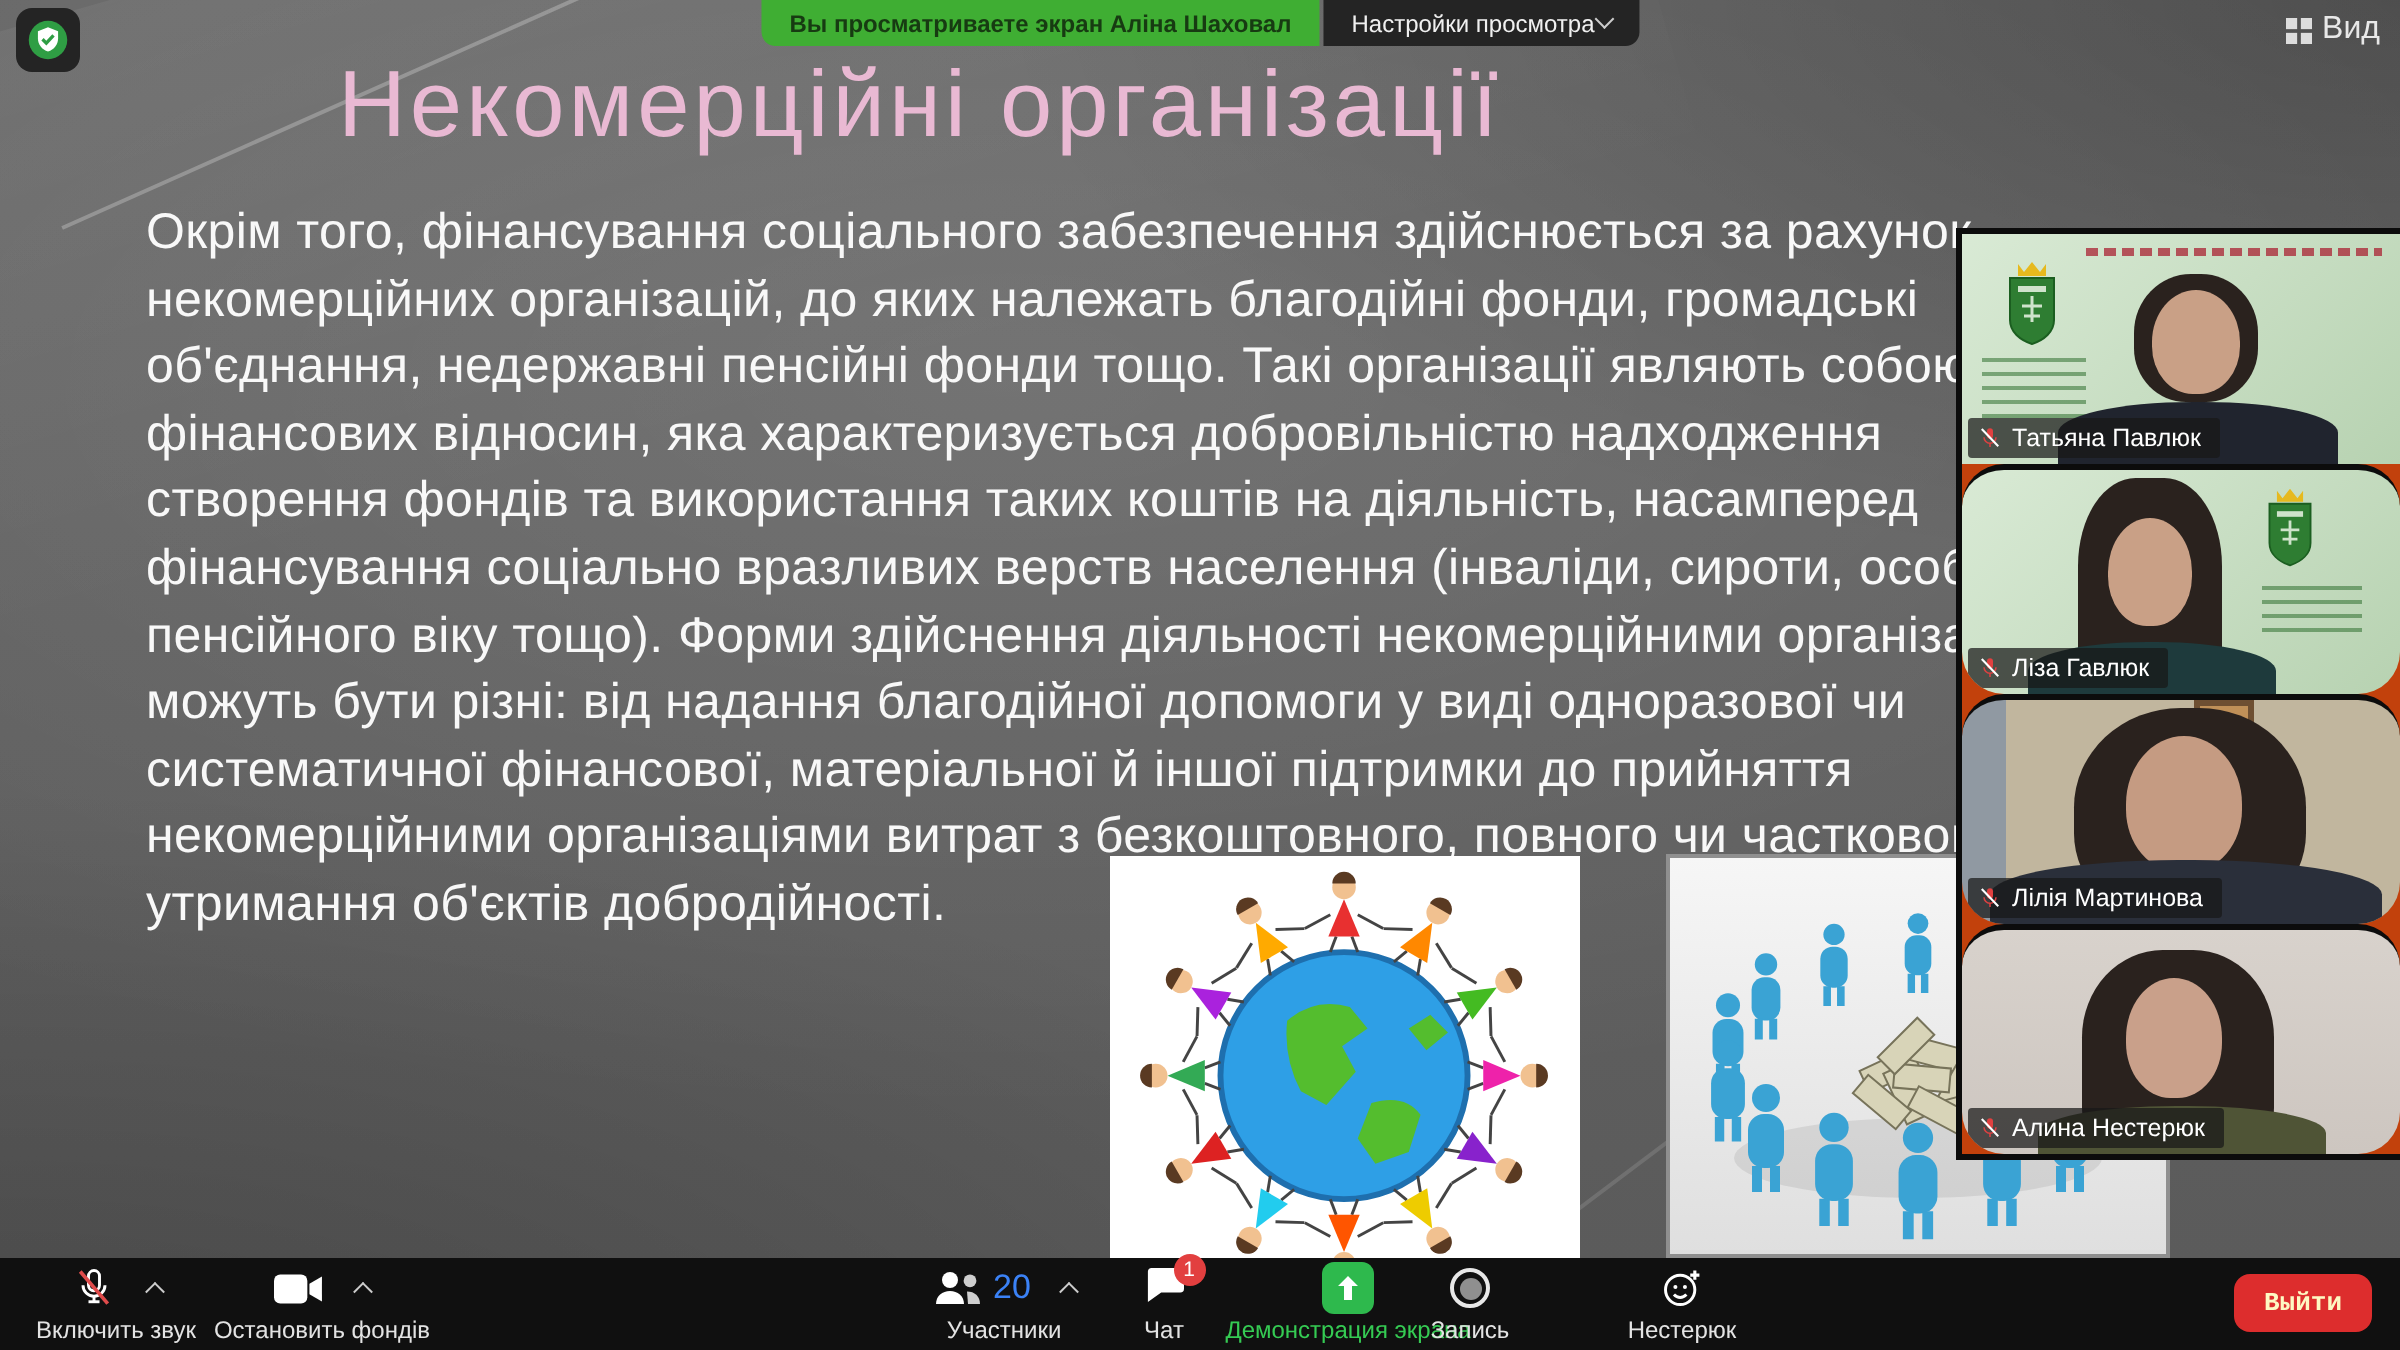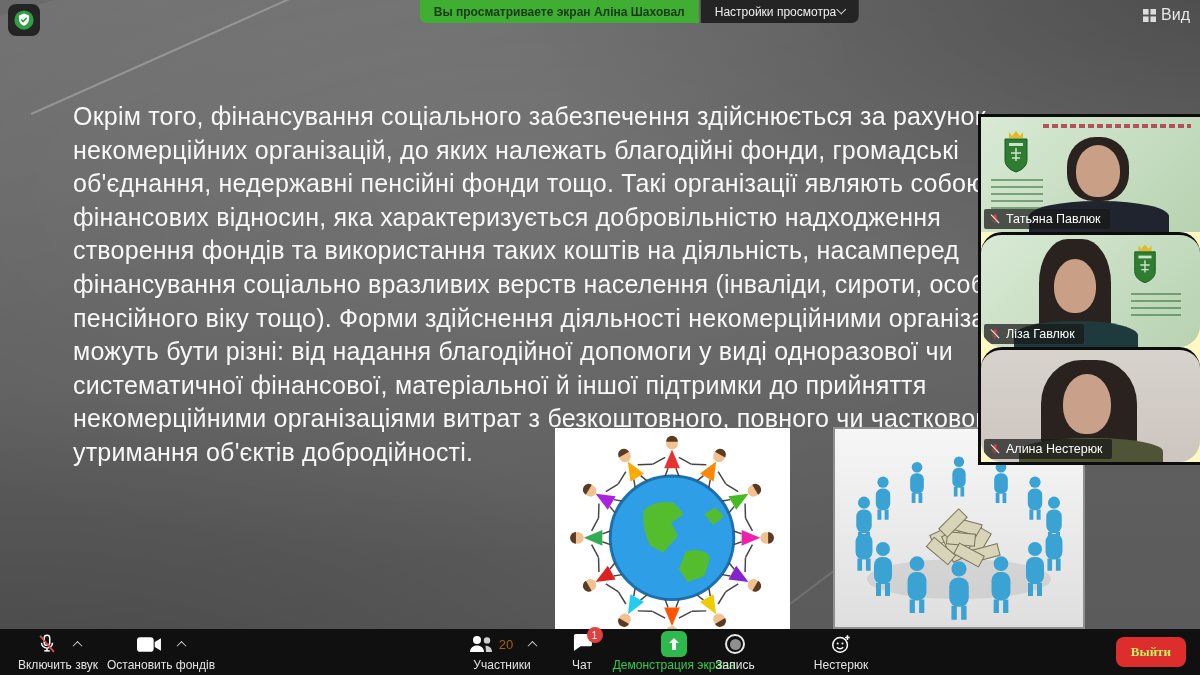--- a/index.html
+++ b/index.html
@@ -26,35 +26,35 @@
     line-height:33.6px;letter-spacing:.2px;white-space:nowrap;}
   .slide-body div{white-space:nowrap;}
 
   .img-kids{position:absolute;left:555px;top:428px;width:235px;height:201px;background:#fff;}
   .img-money{position:absolute;left:833px;top:427px;width:252px;height:202px;
     border:2px solid #8f8f8f;background:linear-gradient(#f6f6f6,#dfdfdf);}
 
   
   .sec-badge{position:absolute;left:8px;top:4px;width:32px;height:32px;border-radius:8px;
     background:#242424;display:flex;align-items:center;justify-content:center;z-index:30;}
-  .top-pills{position:absolute;left:50%;top:0;transform:translateX(-50%);display:flex;gap:2px;z-index:30;margin-left:39px;}
+  .top-pills{position:absolute;left:50%;top:0;transform:translateX(-50%);display:flex;gap:2px;z-index:30;}
   .pill{height:23px;display:flex;align-items:center;font-size:12px;padding:0 14px;}
   .pill.green{background:#3fae33;color:#173b12;font-weight:bold;border-radius:0 0 0 7px;}
   .pill.dark{background:#242424;color:#f0f0f0;border-radius:0 0 7px 0;gap:1px;cursor:pointer;}
   .view-btn{position:absolute;right:10px;top:6px;display:flex;align-items:center;gap:5px;
     color:#e8e8e8;font-size:16px;z-index:30;cursor:pointer;}
 
   .caret{width:7px;height:7px;border-left:1.6px solid #ccc;border-top:1.6px solid #ccc;
     display:inline-block;}
   .caret.up{transform:rotate(45deg) translate(1px,1px);}
   .caret.down{transform:rotate(-135deg);margin-top:-4px;}
 
   
   .panel{position:absolute;left:978px;top:114px;width:222px;z-index:20;
-    background:#fef9c3;border:3px solid #0c0c0c;border-width:3px 0 3px 3px;}
+    background:#c2410c;border:3px solid #0c0c0c;border-width:3px 0 3px 3px;}
   .video{position:relative;width:219px;height:115px;overflow:hidden;}
   .video + .video{border-top:3px solid #0c0c0c;border-radius:21px;}
   .v-bg-green{background:linear-gradient(135deg,#d9ead5,#b7d2b1);}
   .name-tag{position:absolute;left:3px;bottom:3px;display:flex;align-items:center;gap:5px;
     background:rgba(24,24,24,.72);color:#fff;font-size:12.5px;padding:3px 9px 3px 5px;
     border-radius:2px;z-index:4;}
   .person{position:absolute;inset:0;z-index:2;}
   .hair,.face,.torso{position:absolute;}
   .hair{background:#2a221e;border-radius:46% 46% 42% 42%;}
   .face{background:#c9a086;border-radius:50% 50% 46% 46%;}
@@ -85,45 +85,46 @@
   .v4 .face{left:82px;top:24px;width:48px;height:60px;background:#c9a08a;}
   .v4 .torso{left:38px;top:88px;width:144px;height:28px;background:#4f5436;}
 
   
   .toolbar{position:absolute;left:0;top:629px;width:1200px;height:46px;background:#101010;z-index:40;}
   .ctrl{position:absolute;bottom:3px;display:flex;flex-direction:column;align-items:center;
     gap:2px;color:#e3e3e3;font-size:12px;cursor:pointer;}
   .icon-row{display:flex;align-items:center;height:24px;}
   .lbl{white-space:nowrap;}
   .lbl.green{color:#35cb53;}
-  .count{font-size:13px;margin-left:5px;color:#a16207;}
+  .count{font-size:17px;margin-left:5px;color:#3b82f6;}
   .chev-gap{margin-left:16px;}
   .chat-wrap{position:relative;}
   .badge{position:absolute;top:-6px;right:-10px;background:#e23f3f;color:#fff;font-size:10.5px;
     min-width:16px;height:16px;border-radius:8px;display:flex;align-items:center;justify-content:center;
     padding:0 3px;}
   .share-ic{width:26px;height:26px;border-radius:6px;background:#2eb94d;display:flex;
     align-items:center;justify-content:center;}
   .rec-outer{width:20px;height:20px;border-radius:50%;border:2px solid #e8e8e8;display:flex;
     align-items:center;justify-content:center;}
   .rec-inner{width:11px;height:11px;border-radius:50%;background:#8f8f8f;}
-  .leave-btn{position:absolute;right:14px;top:8px;background:#dd2d2d;color:#bef264;border:none;
+  .leave-btn{position:absolute;right:14px;top:8px;background:#dd2d2d;color:#fef9c3;border:none;
     border-radius:8px;font-size:13px;font-weight:bold;padding:7px 15px;cursor:pointer;
-    font-family:Liberation Serif, serif;}
+    font-family:Liberation Mono, monospace;}
 </style>
 </head>
 <body>
 
 <div class="screen">
 
   <div class="slide">
     <div class="softband"></div>
     <div class="streak s1"></div>
     <div class="streak s2"></div>
 
+    <h1 class="slide-title">Некомерційні організації</h1>
 
     <div class="slide-body">
       <div>Окрім того, фінансування соціального забезпечення здійснюється за рахунок</div>
       <div>некомерційних організацій, до яких належать благодійні фонди, громадські</div>
       <div>об'єднання, недержавні пенсійні фонди тощо. Такі організації являють собою</div>
       <div>фінансових відносин, яка характеризується добровільністю надходження</div>
       <div>створення фондів та використання таких коштів на діяльність, насамперед</div>
       <div>фінансування соціально вразливих верств населення (інваліди, сироти, особи</div>
       <div>пенсійного віку тощо). Форми здійснення діяльності некомерційними організаціями</div>
       <div>можуть бути різні: від надання благодійної допомоги у виді одноразової чи</div>
@@ -271,34 +272,51 @@
         <svg width="12" height="12" viewBox="0 0 16 16">
           <rect x="6" y="1.5" width="4" height="7" rx="2" fill="#e04040"></rect>
           <path d="M4 7.5a4 4 0 0 0 8 0" stroke="#e04040" fill="none"></path>
           <line x1="8" y1="11.5" x2="8" y2="14" stroke="#e04040"></line>
           <line x1="2.5" y1="2" x2="13.5" y2="13.5" stroke="#fff" stroke-width="1.4"></line>
         </svg>
         <span>Ліза Гавлюк</span>
       </div>
     </div>
 
-
-    <div class="video v4">
+    <div class="video v3">
+      <div class="frame"></div>
       <div class="person">
         <div class="hair"></div>
           <div class="face"></div>
           <div class="torso"></div>
       </div>
       <div class="name-tag">
         <svg width="12" height="12" viewBox="0 0 16 16">
           <rect x="6" y="1.5" width="4" height="7" rx="2" fill="#e04040"></rect>
           <path d="M4 7.5a4 4 0 0 0 8 0" stroke="#e04040" fill="none"></path>
           <line x1="8" y1="11.5" x2="8" y2="14" stroke="#e04040"></line>
           <line x1="2.5" y1="2" x2="13.5" y2="13.5" stroke="#fff" stroke-width="1.4"></line>
         </svg>
+        <span>Лілія Мартинова</span>
+      </div>
+    </div>
+
+    <div class="video v4">
+      <div class="person">
+        <div class="hair"></div>
+          <div class="face"></div>
+          <div class="torso"></div>
+      </div>
+      <div class="name-tag">
+        <svg width="12" height="12" viewBox="0 0 16 16">
+          <rect x="6" y="1.5" width="4" height="7" rx="2" fill="#e04040"></rect>
+          <path d="M4 7.5a4 4 0 0 0 8 0" stroke="#e04040" fill="none"></path>
+          <line x1="8" y1="11.5" x2="8" y2="14" stroke="#e04040"></line>
+          <line x1="2.5" y1="2" x2="13.5" y2="13.5" stroke="#fff" stroke-width="1.4"></line>
+        </svg>
         <span>Алина Нестерюк</span>
       </div>
     </div>
 
   </div>
 
   <div class="toolbar">
 
     <div class="ctrl" style="left:6px;width:104px">
       <div class="icon-row">

